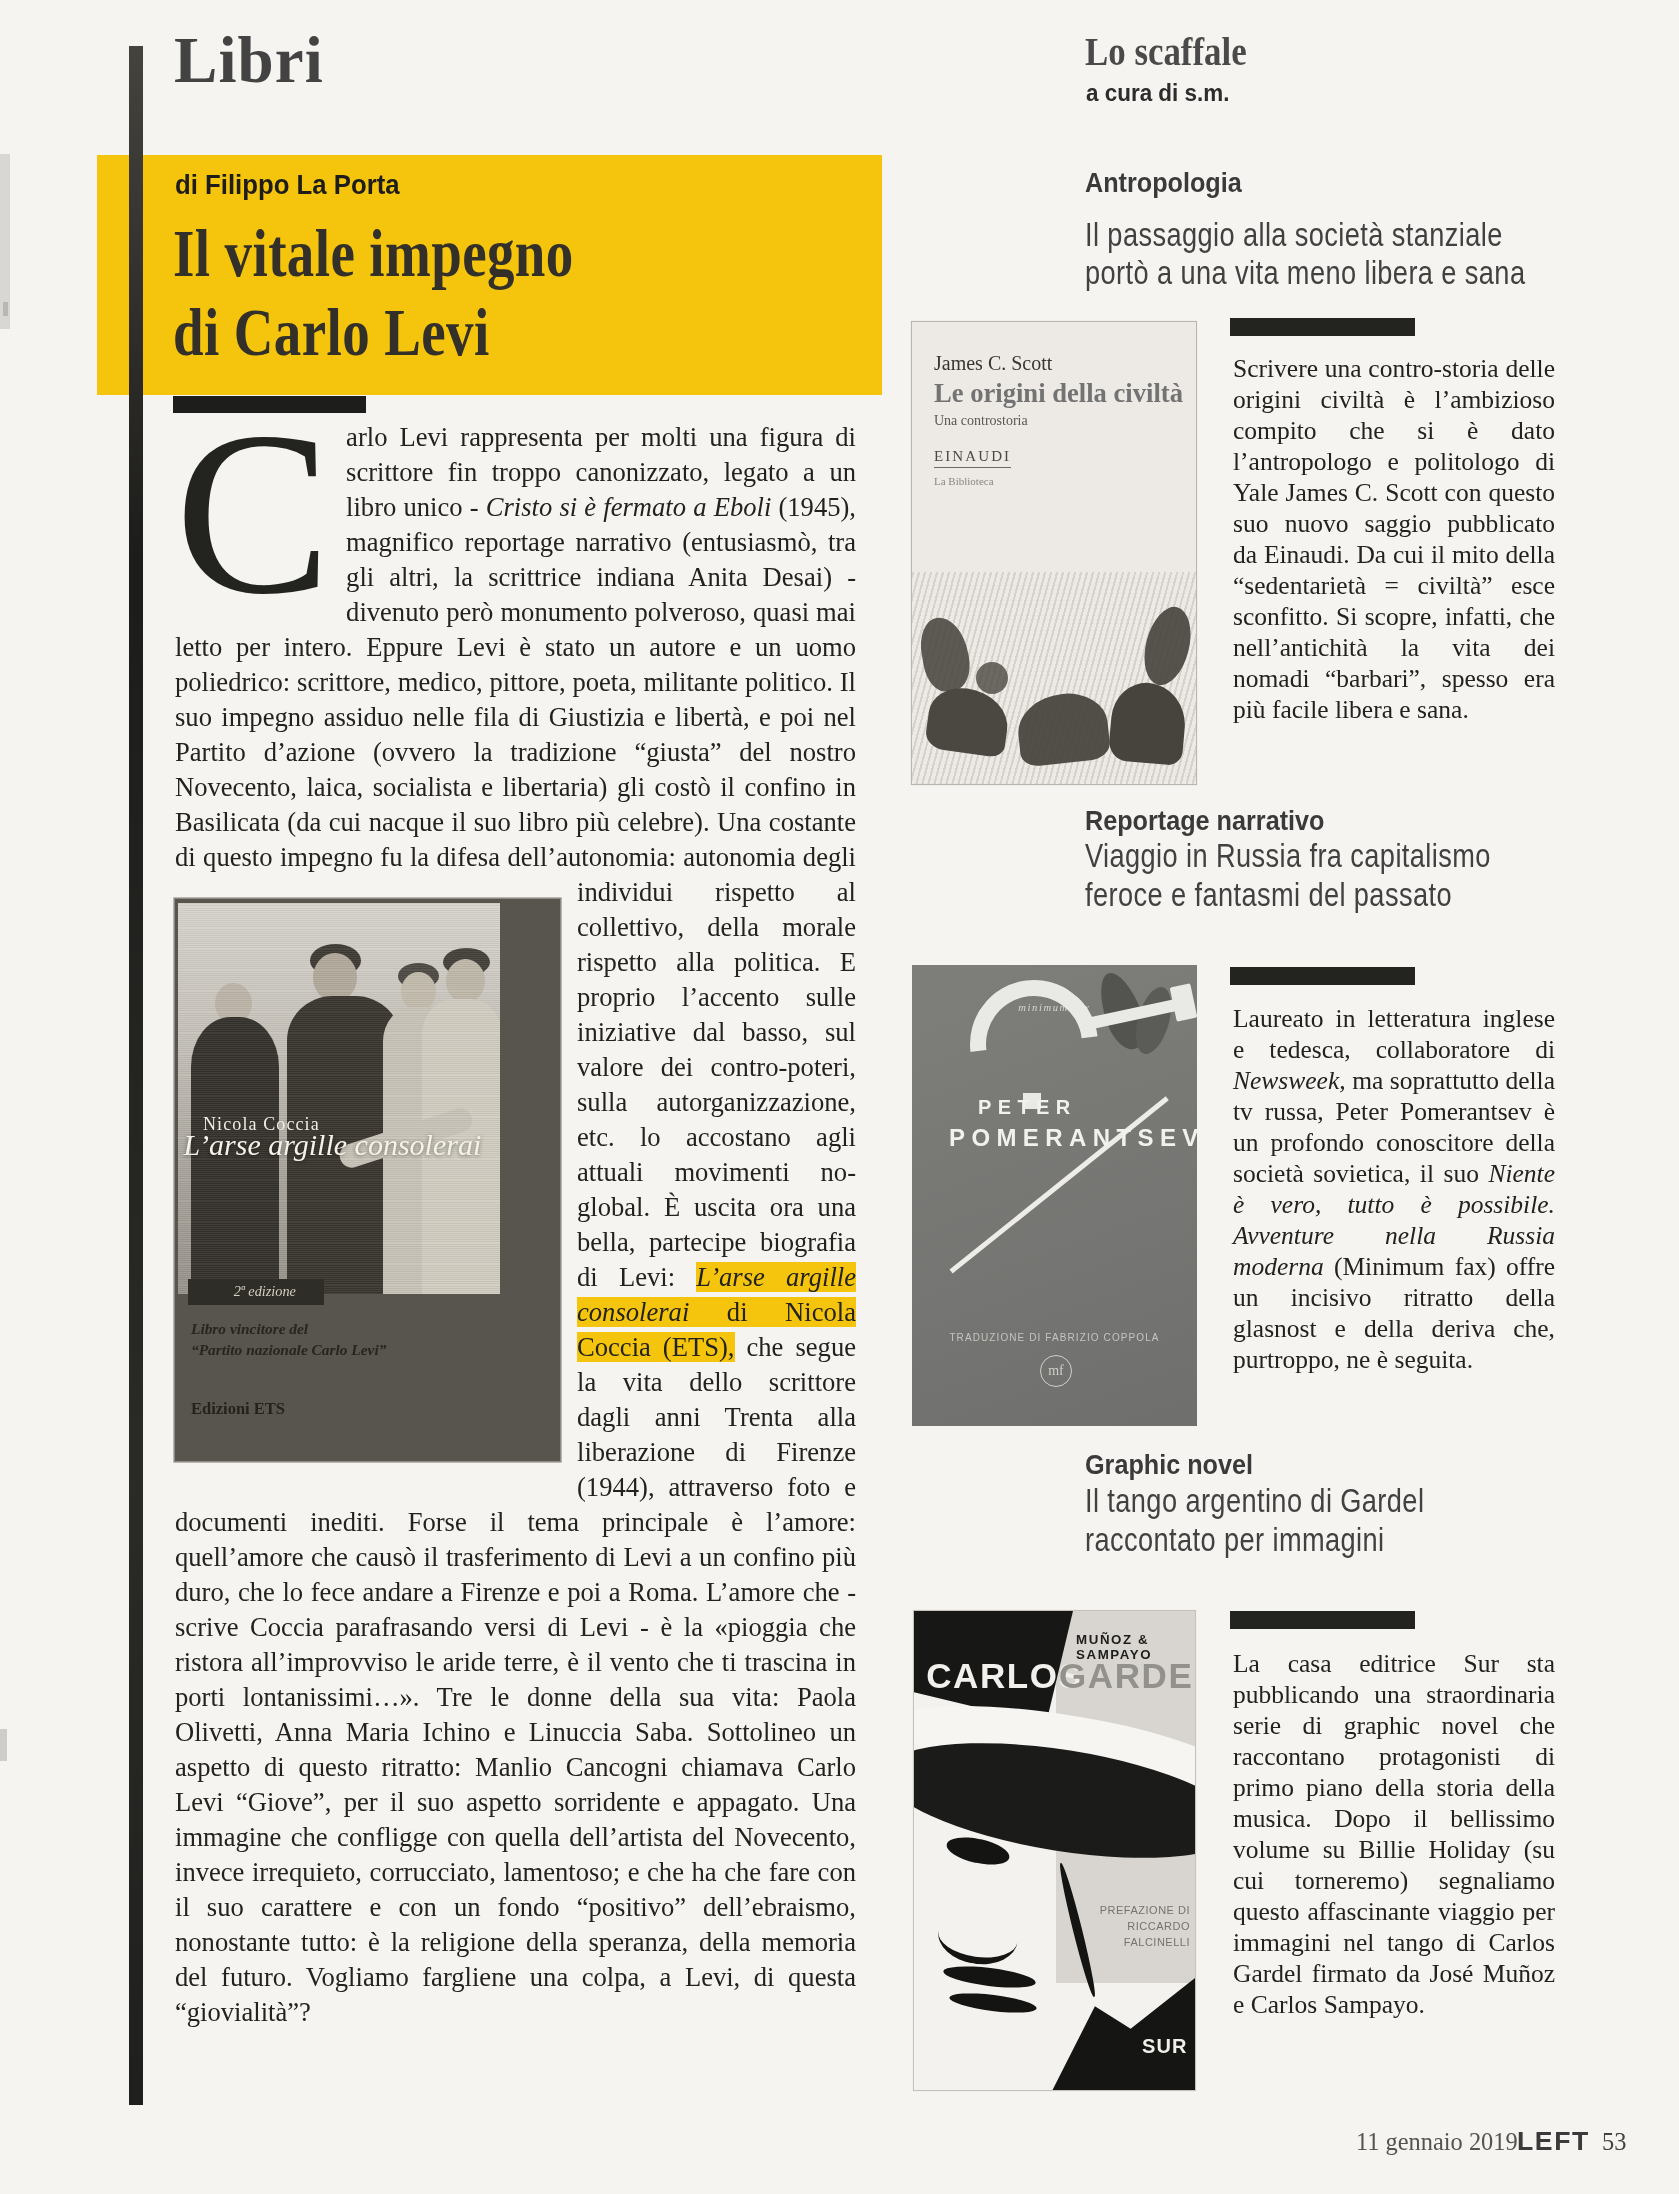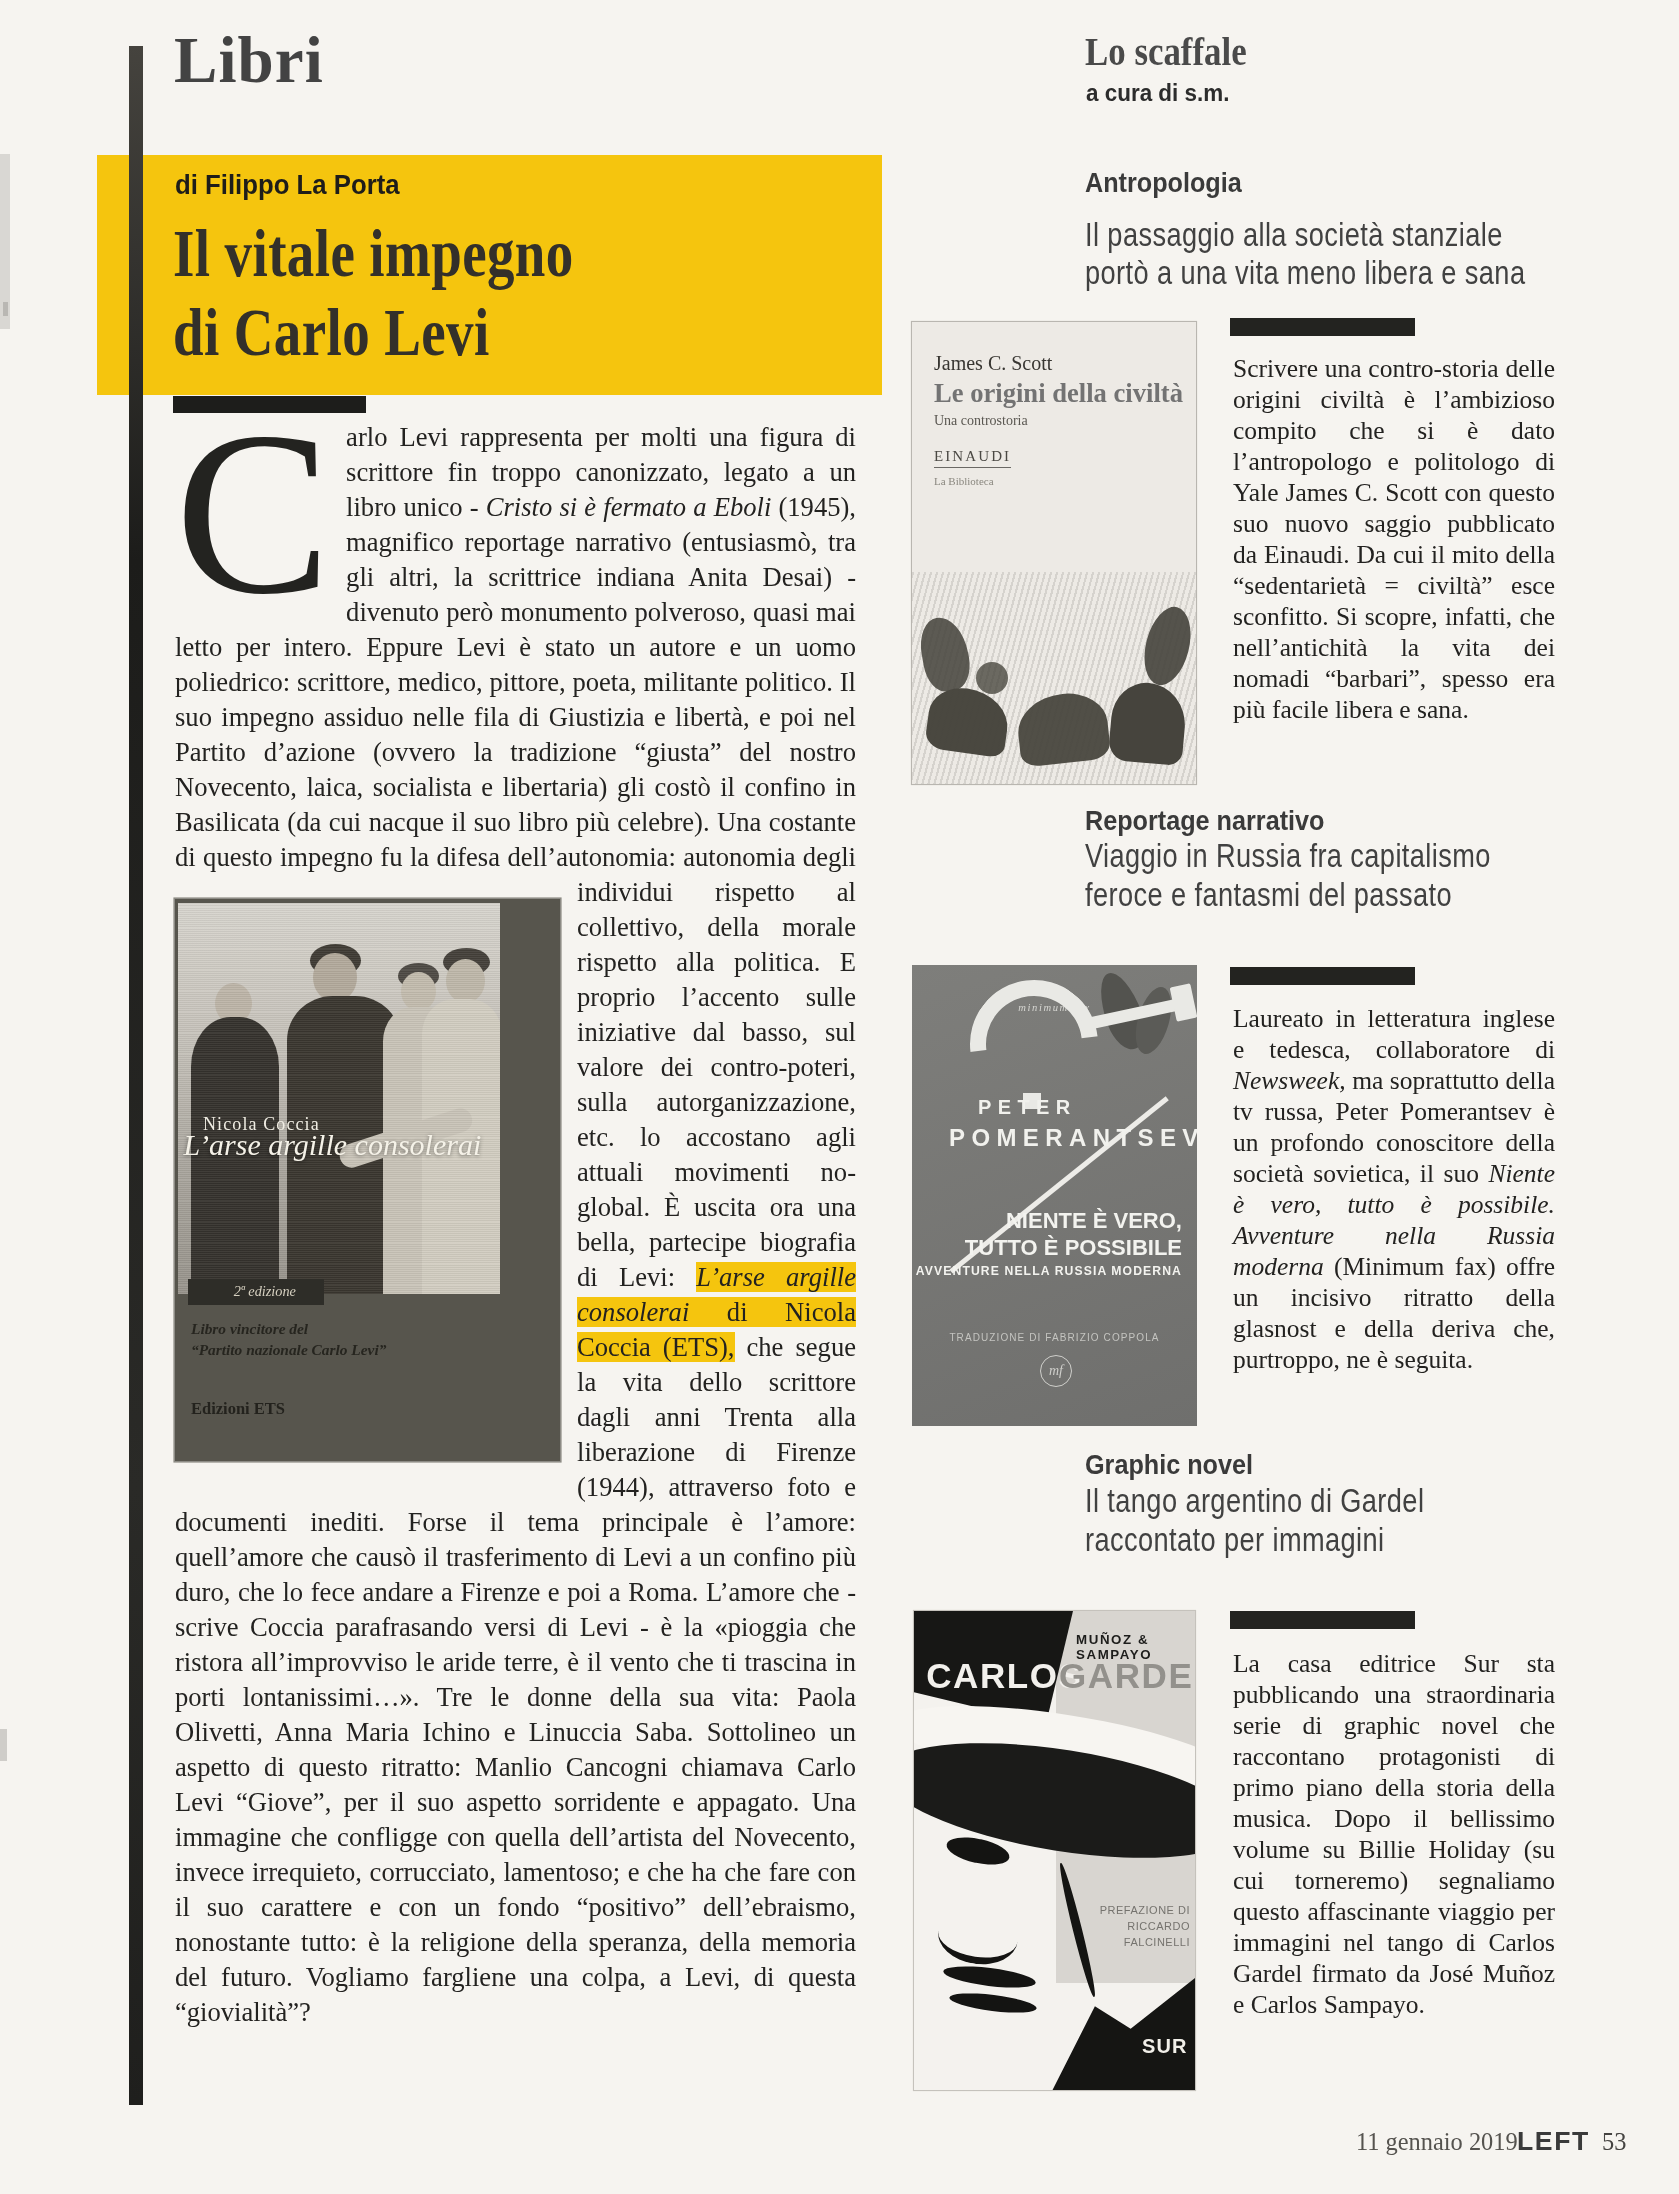--- a/index.html
+++ b/index.html
@@ -83,21 +83,21 @@
          font-size:20px;letter-spacing:6.4px;color:#f1f1ed;}
   .pm-a2{position:absolute;left:37px;top:159px;font-family:"Liberation Sans",sans-serif;font-weight:bold;
          font-size:24px;letter-spacing:6.4px;color:#f1f1ed;}
   .pm-titleblock{position:absolute;right:15px;top:243px;text-align:right;color:#f3f3ef;
                  font-family:"Liberation Sans",sans-serif;font-weight:bold;}
   .pm-t{font-size:22px;line-height:26.6px;}
   .pm-s{font-size:12.2px;letter-spacing:1.1px;margin-top:3.2px;}
   .pm-trad{position:absolute;left:0;right:0;top:367px;text-align:center;font-size:10px;letter-spacing:1.1px;
            color:#c4c4c0;font-family:"Liberation Sans",sans-serif;}
   .pm-logo{position:absolute;left:128px;top:390px;width:30px;height:30px;border:1.6px solid #cfcfcb;
-           border-radius:50%;text-align:center;line-height:30px;font-style:italic;font-size:14px;color:#cfcfcb;}
+           border-radius:50%;text-align:center;line-height:30px;font-size:14px;color:#cfcfcb;}
   
   .cover-gardel{left:914px;top:1611px;width:281px;height:479px;background:#f4f2ee;
                 box-shadow:0 0 0 1.1px #c5c2bc;overflow:hidden;}
   .gd-grayR{position:absolute;left:142px;top:0;width:139px;height:372px;background:#d8d5d0;}
   .gd-crown{position:absolute;left:0;top:0;width:159px;height:113px;background:#171715;
             clip-path:polygon(0 0,100% 0,83% 100%,0 72%);}
   .gd-authors{position:absolute;left:162px;top:21px;font-family:"Liberation Sans",sans-serif;font-weight:bold;
               font-size:13.3px;letter-spacing:1.6px;color:#1d1d1b;}
   .gd-carlos{position:absolute;left:12.2px;top:45px;font-family:"Liberation Sans",sans-serif;font-weight:bold;
              font-size:35px;letter-spacing:1.6px;color:#f2f0ec;}
@@ -210,25 +210,20 @@
     <div class="pm-imprint">minimum fax</div>
     <div class="pm-sickle"></div>
     <div class="pm-dot"></div>
     <div class="pm-claw1"></div>
     <div class="pm-claw2"></div>
     <div class="pm-handle"></div>
     <div class="pm-head"></div>
     <div class="pm-diag"></div>
     <div class="pm-a1">PETER</div>
     <div class="pm-a2">POMERANTSEV</div>
-    <div class="pm-titleblock">
-      <div class="pm-t">NIENTE È VERO,</div>
-      <div class="pm-t">TUTTO È POSSIBILE</div>
-      <div class="pm-s">AVVENTURE NELLA RUSSIA MODERNA</div>
-    </div>
     <div class="pm-trad">TRADUZIONE DI FABRIZIO COPPOLA</div>
     <div class="pm-logo">mf</div>
   </div>
   <div class="abs rbody" style="top:1003px;"><span>Laureato in letteratura inglese e tedesca, collaboratore di </span><span class="it">Newsweek,</span><span> ma soprattutto della tv russa, Peter Pomerantsev è un profondo conoscitore della società sovietica, il suo </span><span class="it">Niente è vero, tutto è possibile. Avventure nella Russia moderna</span><span> (Minimum fax) offre un incisivo ritratto della glasnost e della deriva che, purtroppo, ne è seguita.</span></div>
 
   <div class="abs seclabel" style="top:1451px;">Graphic novel</div>
   <div class="abs headline" style="top:1483px;">Il tango argentino di Gardel</div>
   <div class="abs headline" style="top:1522px;">raccontato per immagini</div>
   <div class="abs secrule" style="top:1611px;"></div>
   <div class="abs cover-gardel">

